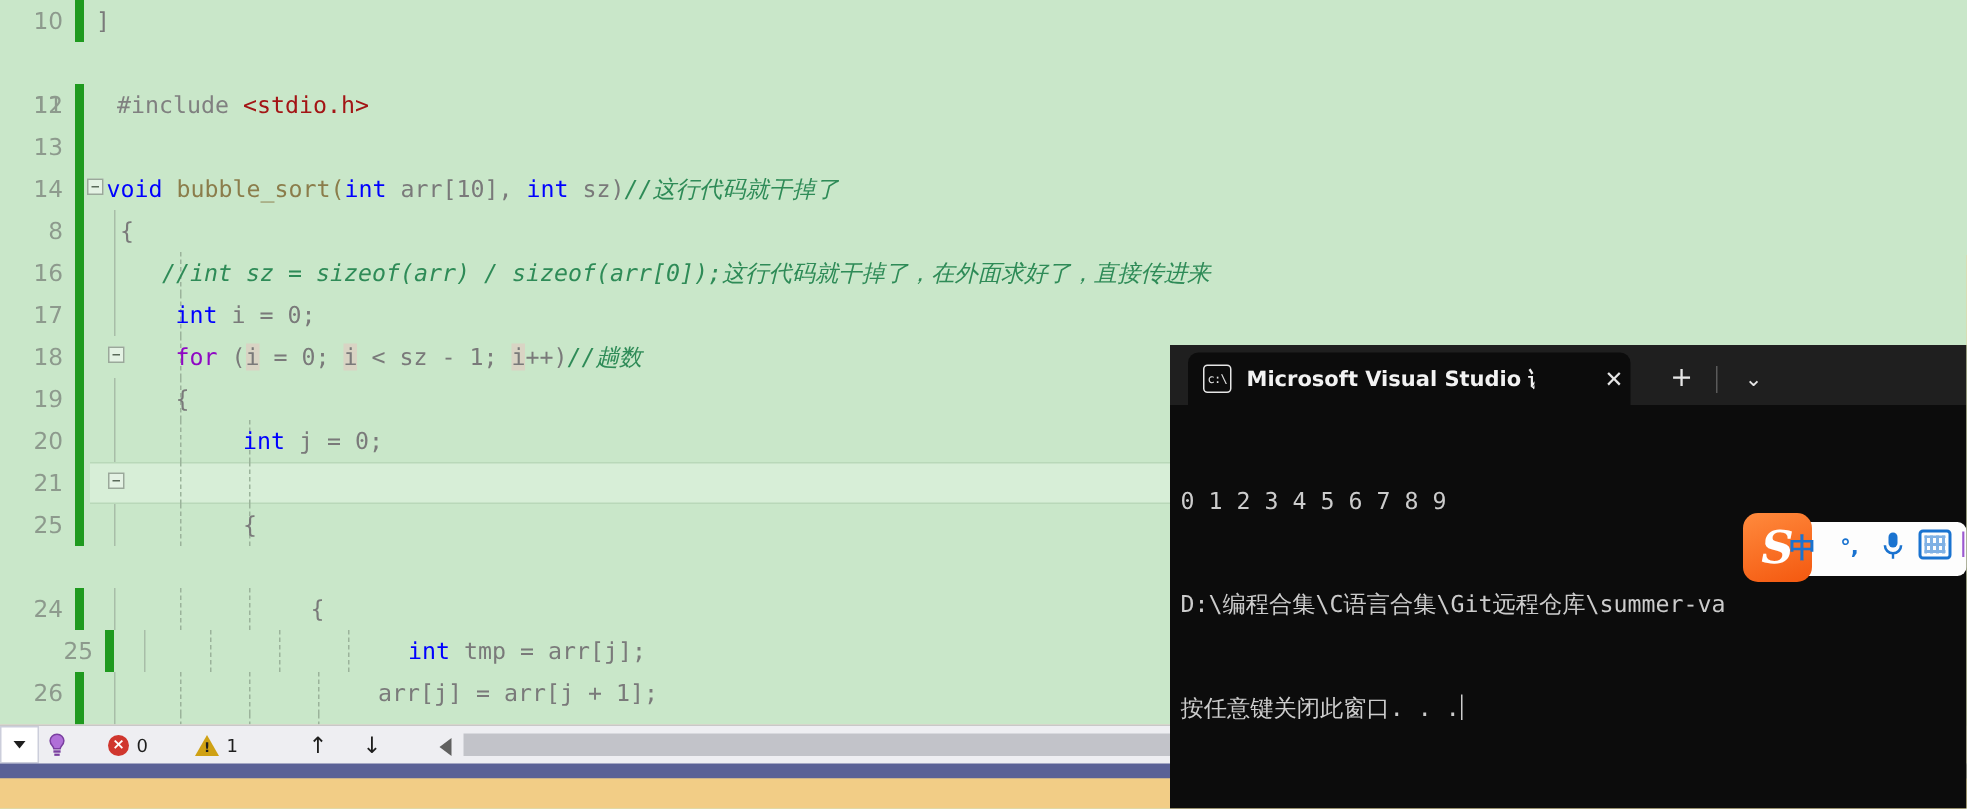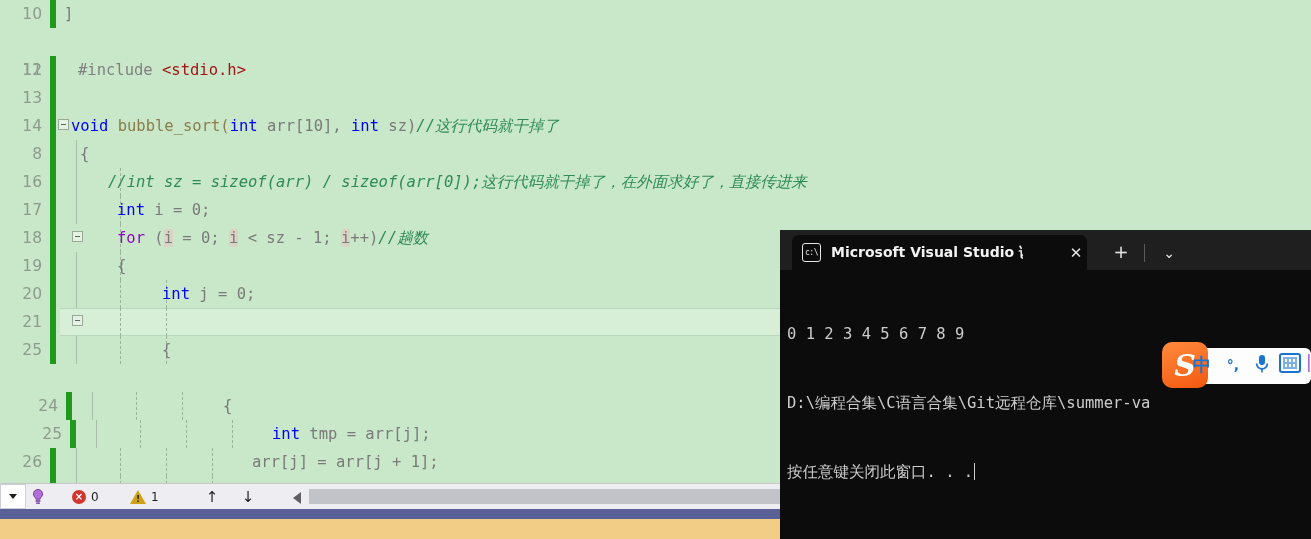--- a/index.html
+++ b/index.html
@@ -304,21 +304,21 @@
     <div class="code-row" style="top:336px;position:absolute;left:0;width:1311px;">
       <span class="lnum">25</span>
       <span class="change-bar"></span>
       <span class="gline" style="left:76px;"></span>
       <span class="guide" style="left:120px;"></span>
       <span class="guide" style="left:166px;"></span>
       <span class="txt" style="left:162px;"><span class="plain">{</span></span>
     </div>
 
 
-    <div class="code-row" style="top:392px;position:absolute;left:16px;width:1077px;">
+    <div class="code-row" style="top:392px;position:absolute;left:0;width:1077px;">
       <span class="lnum">24</span>
       <span class="change-bar"></span>
       <span class="gline" style="left:76px;"></span>
       <span class="guide" style="left:120px;"></span>
       <span class="guide" style="left:166px;"></span>
       <span class="txt" style="left:207px;"><span class="plain">{</span></span>
     </div>
 
     <div class="code-row" style="top:420px;position:absolute;left:0;width:1311px;margin-left:20px;">
       <span class="lnum">25</span>

